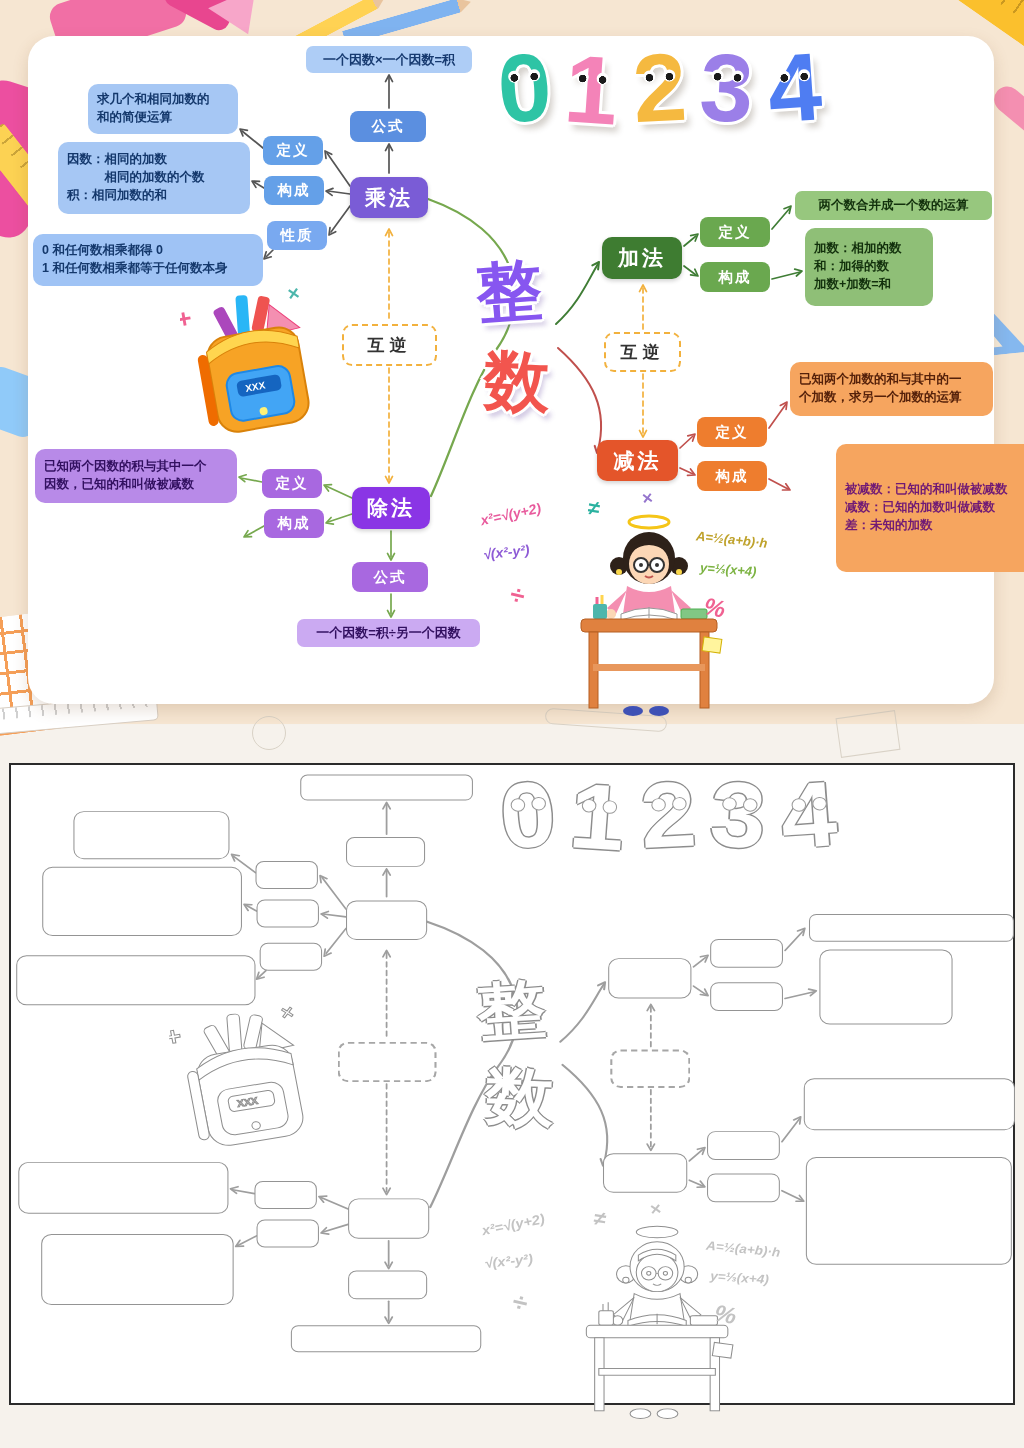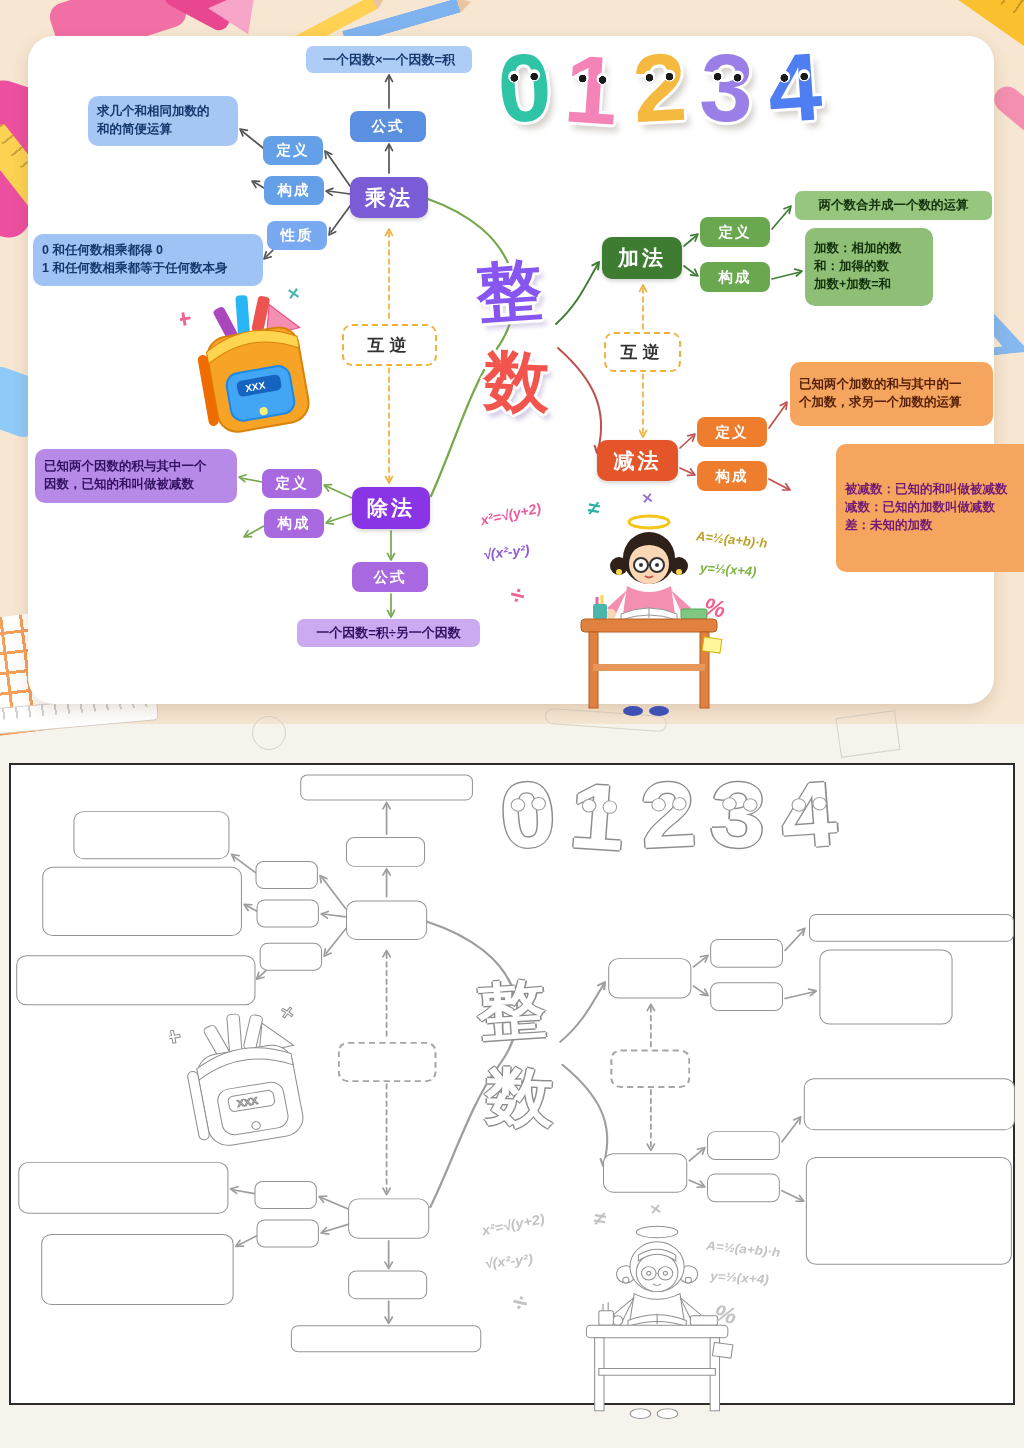--- a/index.html
+++ b/index.html
@@ -174,23 +174,26 @@
         <span class="num n4">4</span>
       </div>
 
       <div class="bigchar c1" style="left:448px;top:222px;transform:rotate(-4deg)">整</div>
       <div class="bigchar c2" style="left:456px;top:312px;transform:rotate(3deg)">数</div>
 
       <div class="bx pill" style="left:278px;top:10px;width:166px;height:27px;background:#aecdf6;color:#173a70">一个因数×一个因数=积</div>
       <div class="bx lbl" style="left:322px;top:75px;width:76px;height:31px;background:#5b8fe0">公式</div>
       <div class="bx main" style="left:322px;top:141px;width:78px;height:41px;background:#7a5cd6">乘法</div>
       <div class="bx lbl" style="left:235px;top:100px;width:60px;height:29px;background:#64a0e8">定义</div>
-      <div class="bx txt" style="left:60px;top:60px;width:150px;height:50px;background:#a6c7f4;color:#14386c">求几个和相同加数的
+      <div class="bx txt" style="left:60px;top:48px;width:150px;height:50px;background:#a6c7f4;color:#14386c">求几个和相同加数的
 和的简便运算</div>
       <div class="bx lbl" style="left:236px;top:140px;width:60px;height:29px;background:#64a0e8">构成</div>
+      <div class="bx txt" style="left:30px;top:106px;width:192px;height:72px;background:#a6c7f4;color:#14386c">因数：相同的加数
+　　　相同的加数的个数
+积：相同加数的和</div>
       <div class="bx lbl" style="left:239px;top:185px;width:60px;height:29px;background:#79a9f0">性质</div>
       <div class="bx txt" style="left:5px;top:198px;width:230px;height:52px;background:#9fc3f5;color:#14386c">0 和任何数相乘都得 0
 1 和任何数相乘都等于任何数本身</div>
 
       <div class="bx dashbox" style="left:314px;top:288px;width:95px;height:42px">互逆</div>
 
       <div class="bx main" style="left:324px;top:451px;width:78px;height:42px;background:#8a35e5">除法</div>
       <div class="bx lbl" style="left:234px;top:433px;width:60px;height:29px;background:#a868e0">定义</div>
       <div class="bx txt" style="left:7px;top:413px;width:202px;height:54px;background:#b88ae8;color:#321060">已知两个因数的积与其中一个
 因数，已知的和叫做被减数</div>
@@ -203,21 +206,21 @@
       <div class="bx pill" style="left:767px;top:155px;width:197px;height:29px;background:#97c77e;color:#12300c;font-size:12.5px">两个数合并成一个数的运算</div>
       <div class="bx lbl" style="left:672px;top:226px;width:70px;height:30px;background:#6aa84f">构成</div>
       <div class="bx txt" style="left:777px;top:192px;width:128px;height:78px;background:#8fbf77;color:#12300c">加数：相加的数
 和：加得的数
 加数+加数=和</div>
 
       <div class="bx dashbox" style="left:576px;top:296px;width:77px;height:40px">互逆</div>
 
       <div class="bx main" style="left:569px;top:404px;width:81px;height:41px;background:#e4552a">减法</div>
       <div class="bx lbl" style="left:669px;top:381px;width:70px;height:30px;background:#ee7d2e">定义</div>
-      <div class="bx txt" style="left:762px;top:326px;width:203px;height:64px;background:#f6a55f;color:#55210a">已知两个加数的和与其中的一
+      <div class="bx txt" style="left:762px;top:326px;width:203px;height:54px;background:#f6a55f;color:#55210a">已知两个加数的和与其中的一
 个加数，求另一个加数的运算</div>
       <div class="bx lbl" style="left:669px;top:425px;width:70px;height:30px;background:#ee7d2e">构成</div>
       <div class="bx txt" style="left:808px;top:408px;width:198px;height:128px;background:#f6a55f;color:#701a75">被减数：已知的和叫做被减数
 减数：已知的加数叫做减数
 差：未知的加数</div>
 
       <div class="illust-wrap" style="left:152px;top:250px">
         <svg class="illust" width="150" height="165" viewBox="0 0 150 165">
           <g transform="rotate(-10 75 82)">
             <text x="6" y="30" fill="#f06292" font-size="26" font-weight="bold">+</text>

